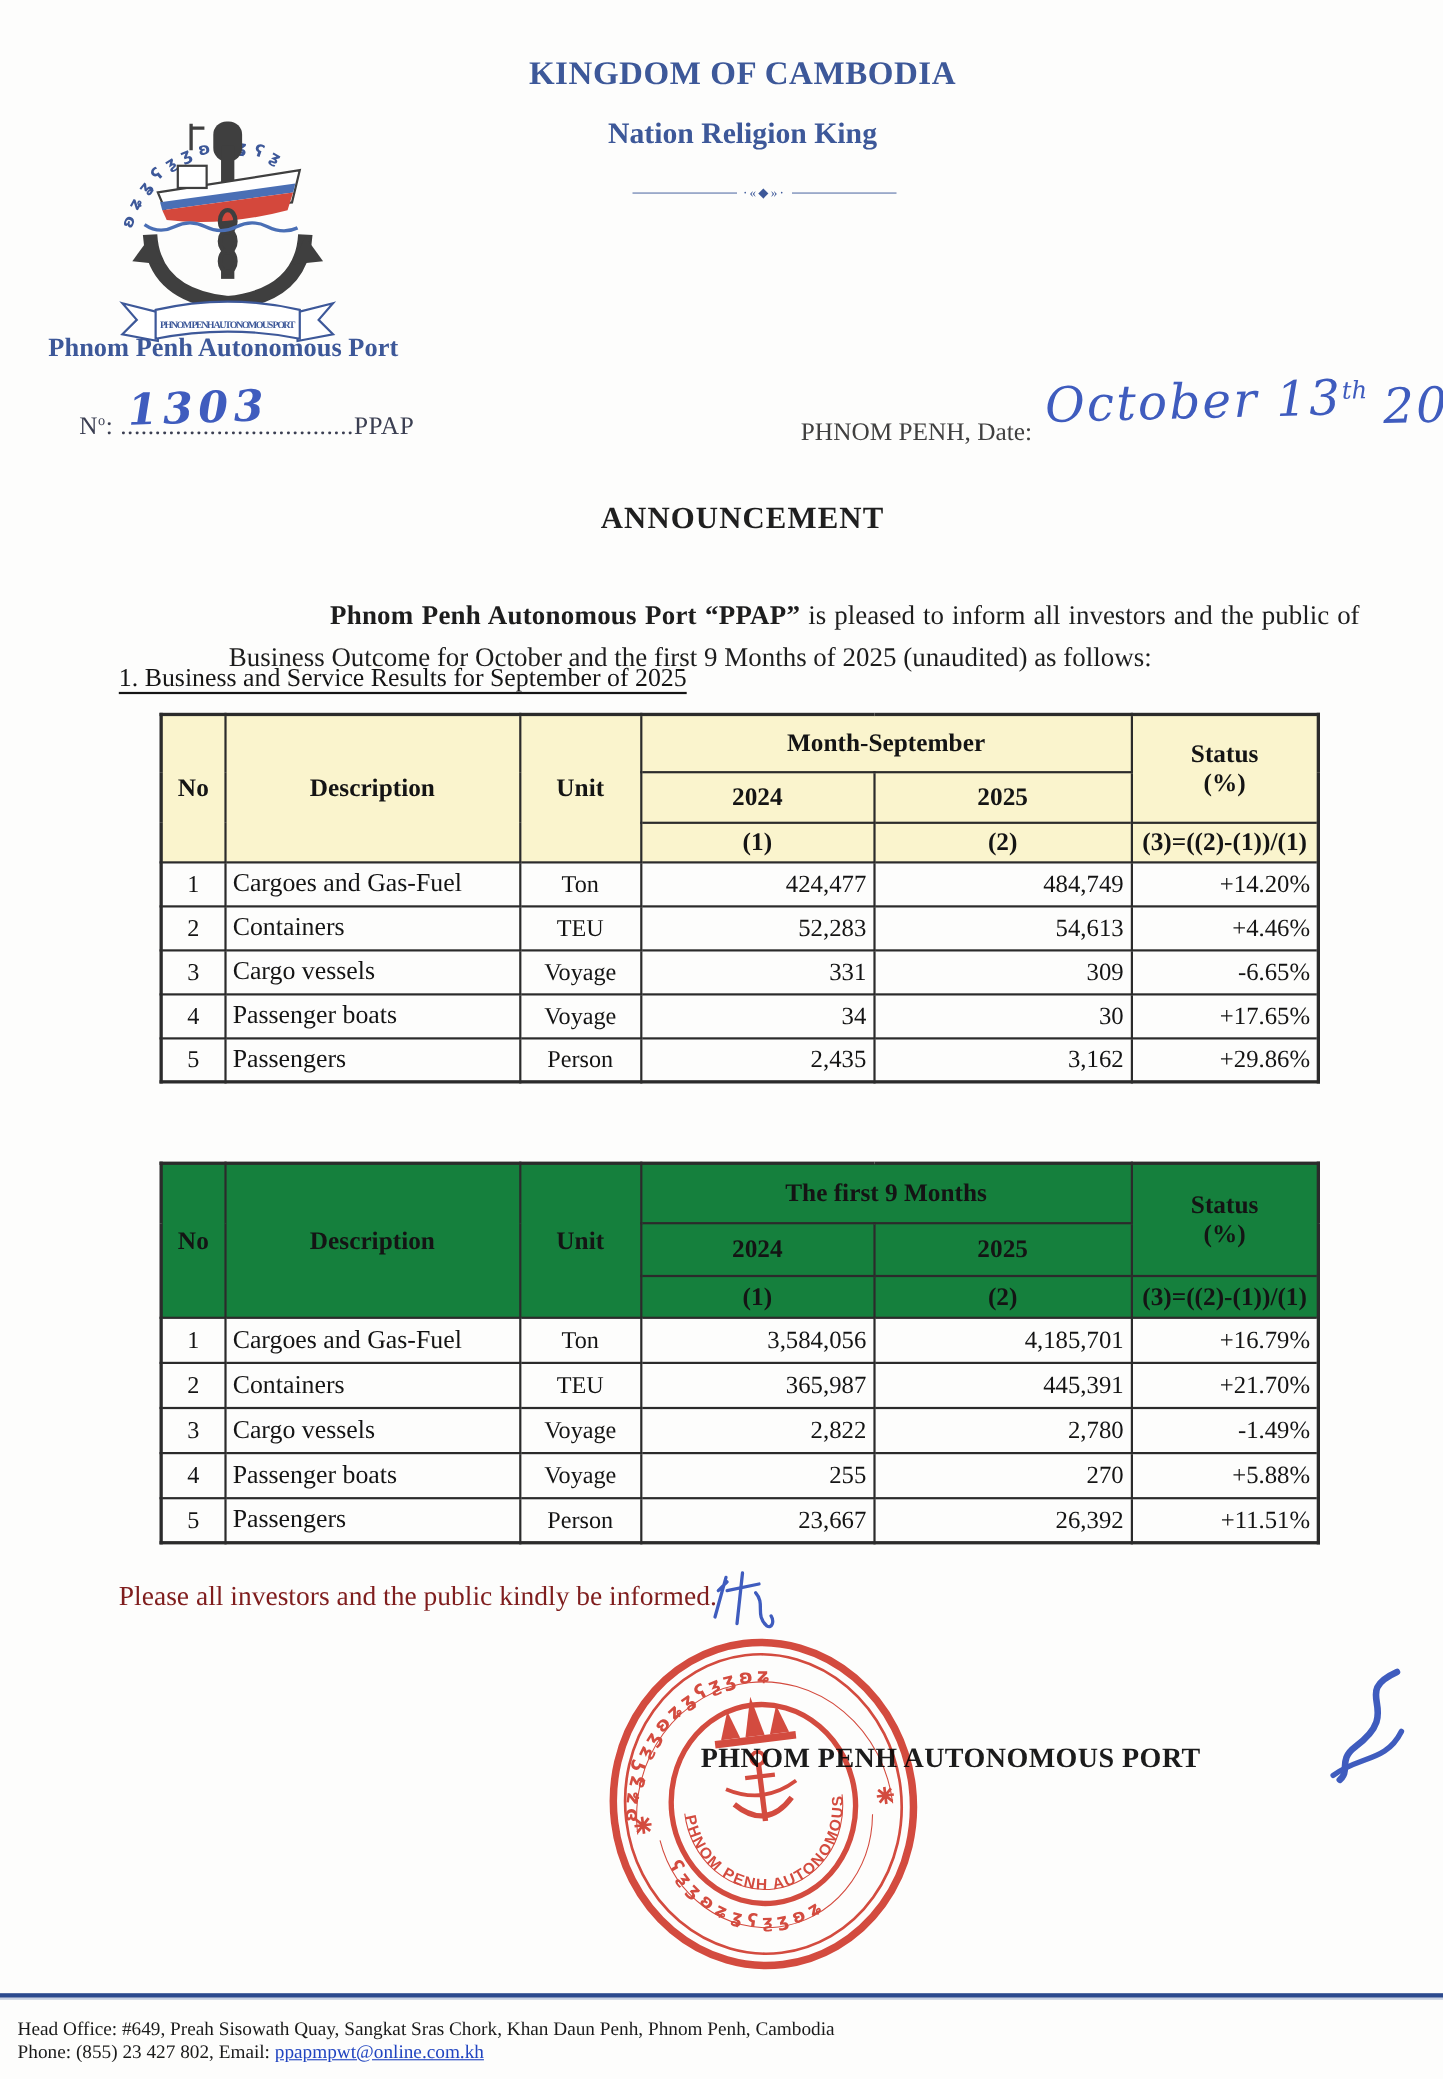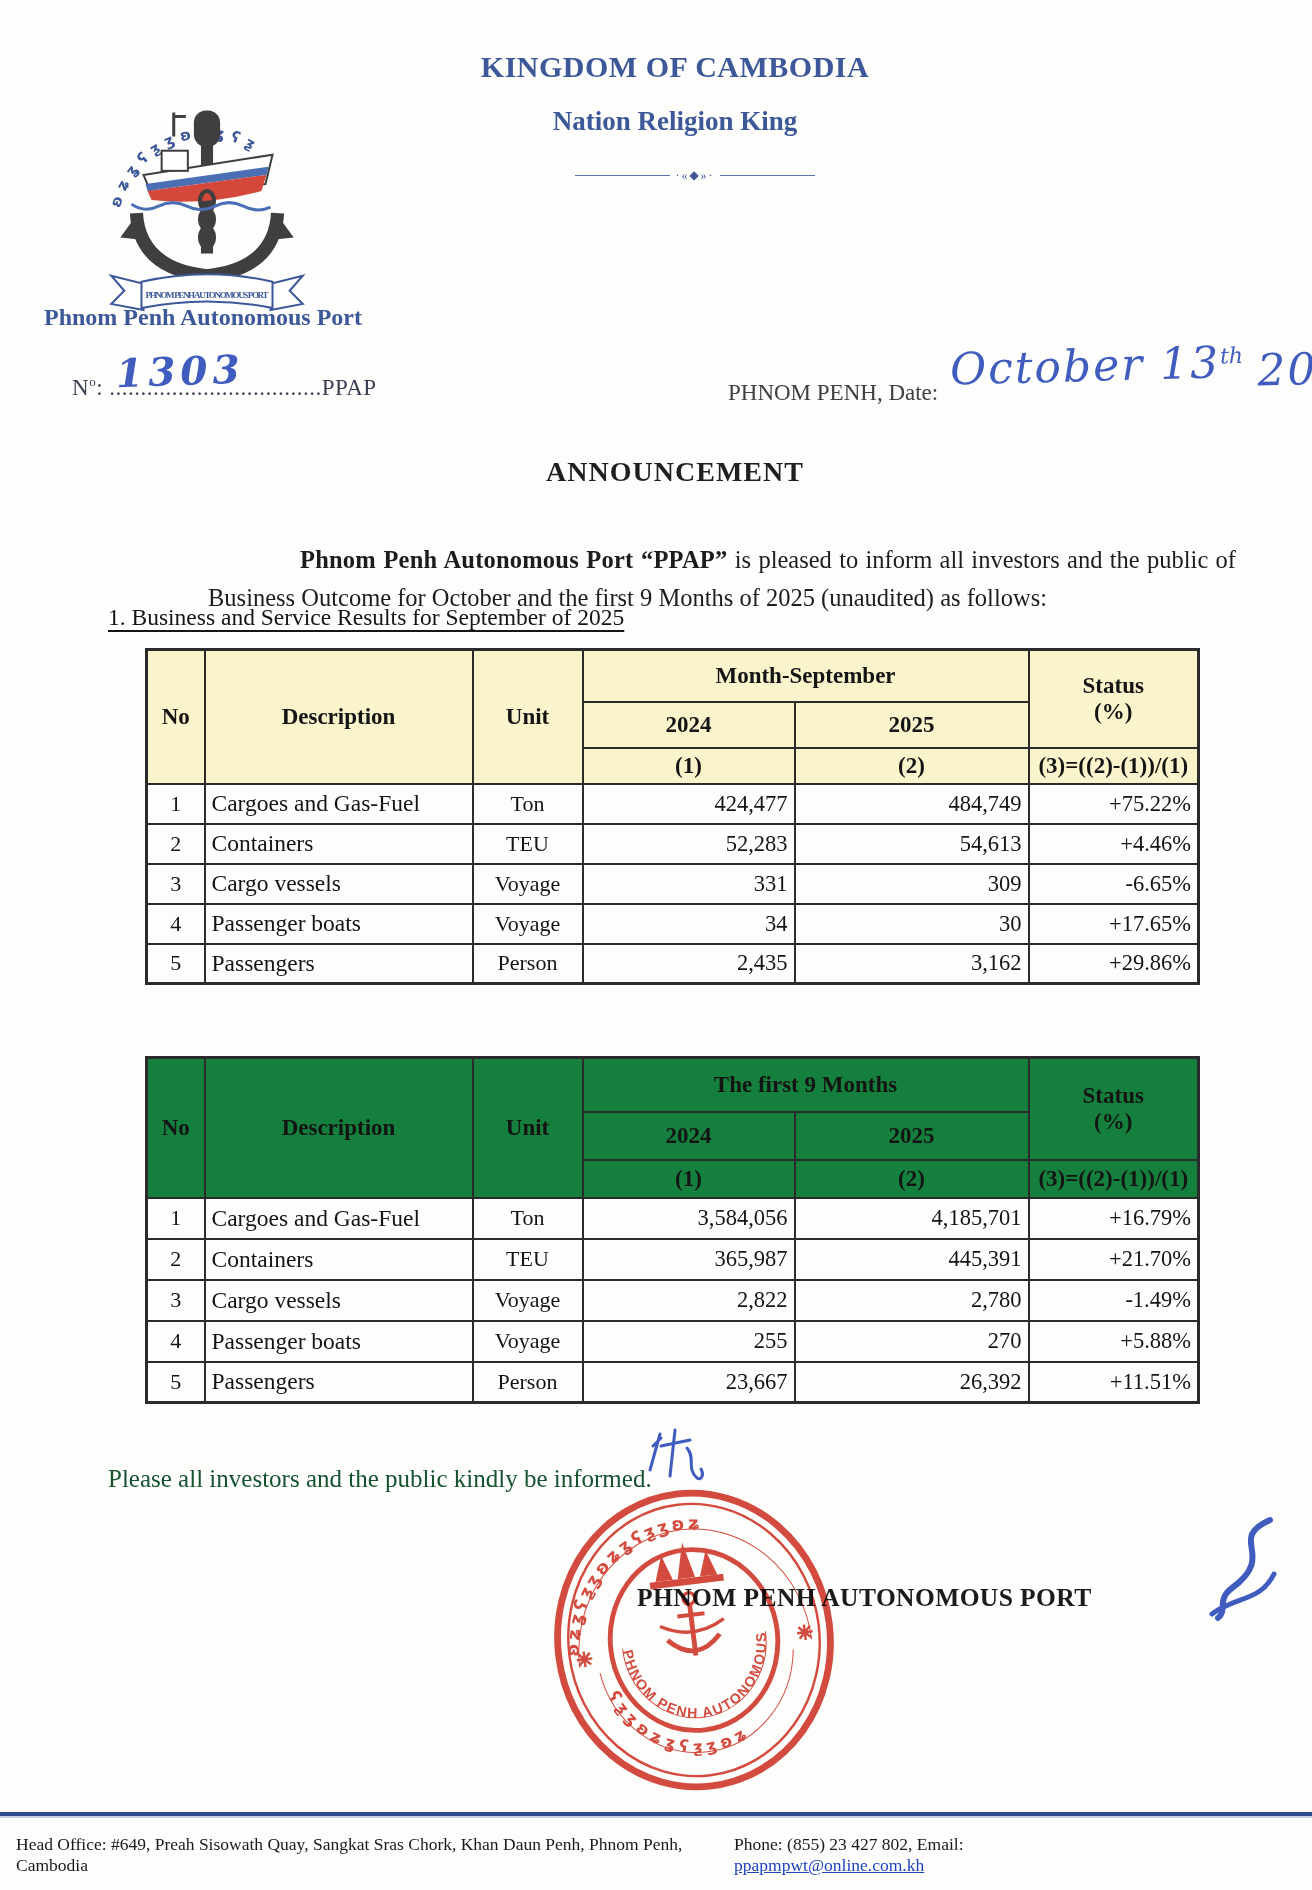--- a/index.html
+++ b/index.html
@@ -48,29 +48,29 @@
   .t2 thead tr:nth-child(1){height:54px;} .t2 thead tr:nth-child(2){height:48px;} .t2 thead tr:nth-child(3){height:38px;}
   .t2 tbody tr{height:41px;}
   th.formula{font-size:19.5px;font-weight:normal;padding:0 2px;}
   th.sub{font-size:21px;font-weight:normal;}
   td.c-no{text-align:center;font-size:22px;}
   td.c-desc{text-align:left;padding-left:14px;font-size:23.5px;}
   td.c-unit{text-align:center;font-size:22px;}
   td.c-num{text-align:right;padding-right:18px;font-size:22.5px;}
   td.c-status{text-align:right;padding-right:10px;font-size:22.5px;}
 
-  .closing{left:108px;top:1438px;font-size:25px;color:#14532d;margin-top:27px;}
+  .closing{left:108px;top:1438px;font-size:25px;color:#7f1d1d;}
   .closing-mark{left:640px;top:1424px;width:80px;height:62px;}
 
   .stamp-overlay-text{left:637px;top:1583px;font-size:25.5px;font-weight:bold;letter-spacing:.4px;color:#1b1b1b;z-index:2;white-space:nowrap;}
   .stamp-svg{left:548px;top:1483px;width:292px;height:314px;mix-blend-mode:multiply;opacity:.92;z-index:3;}
   .signature-svg{left:1198px;top:1512px;width:92px;height:120px;z-index:4;}
 
   .footer-rule{left:0;top:1812px;width:1312px;border-top:4px solid #2c4a8e;box-shadow:0 2px 0 rgba(44,74,142,.25);}
-  .footer{left:0;top:1834px;width:1160px;display:flex;justify-content:space-between;padding:0 16px;box-sizing:border-box;font-size:17.5px;color:#1a1a1a;}
+  .footer{left:0;top:1834px;width:1160px;display:flex;justify-content:space-between;padding:0 16px;box-sizing:border-box;font-size:17.5px;color:#1a1a1a;flex-direction:column;}
   .footer a{color:#2044c0;text-decoration:underline;}
 </style>
 </head>
 <body>
 
 <div class="page">
 
   <svg class="abs logo-svg" viewBox="0 0 250 250">
     <path id="logoArc" d="M 38 150 A 88 88 0 0 1 212 150" fill="none"></path>
     <text fill="#3d5899" font-size="15" font-weight="bold" letter-spacing="6" font-family="DejaVu Sans, sans-serif">
@@ -157,21 +157,21 @@
         <th class="formula">(3)=((2)-(1))/(1)</th>
       </tr>
     </thead>
     <tbody>
       <tr>
         <td class="c-no">1</td>
         <td class="c-desc">Cargoes and Gas-Fuel</td>
         <td class="c-unit">Ton</td>
         <td class="c-num">424,477</td>
         <td class="c-num">484,749</td>
-        <td class="c-status">+75.22%</td>
+        <td class="c-status">+14.20%</td>
       </tr>
       <tr>
         <td class="c-no">2</td>
         <td class="c-desc">Containers</td>
         <td class="c-unit">TEU</td>
         <td class="c-num">52,283</td>
         <td class="c-num">54,613</td>
         <td class="c-status">+4.46%</td>
       </tr>
       <tr>

